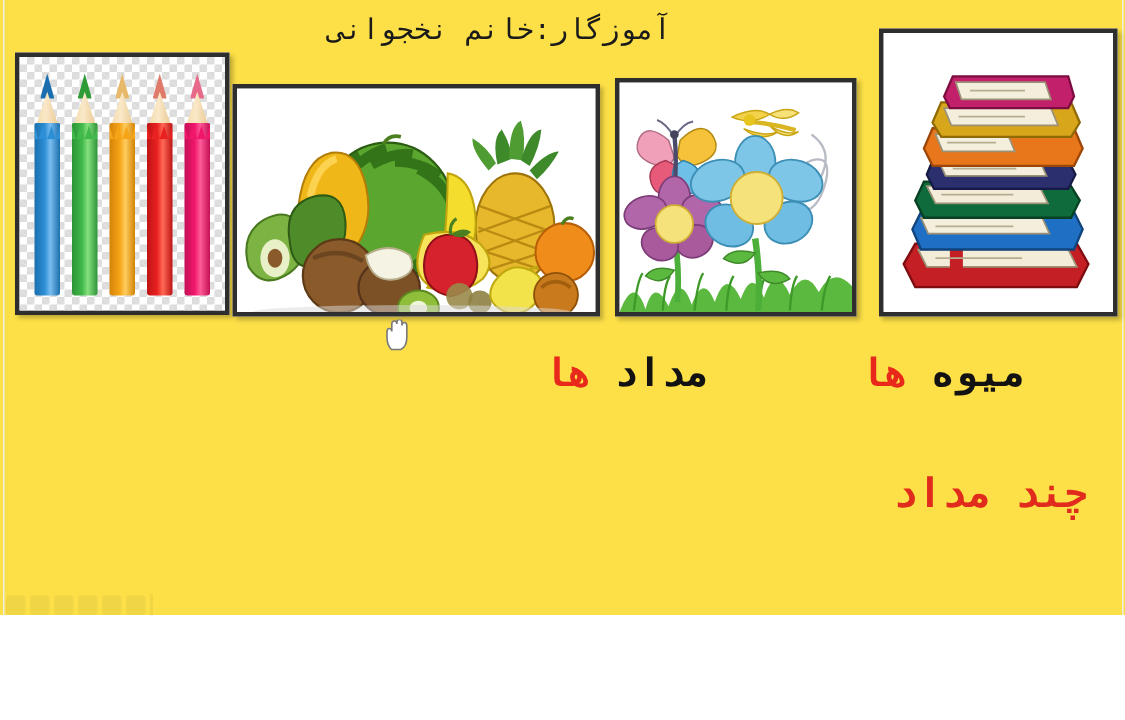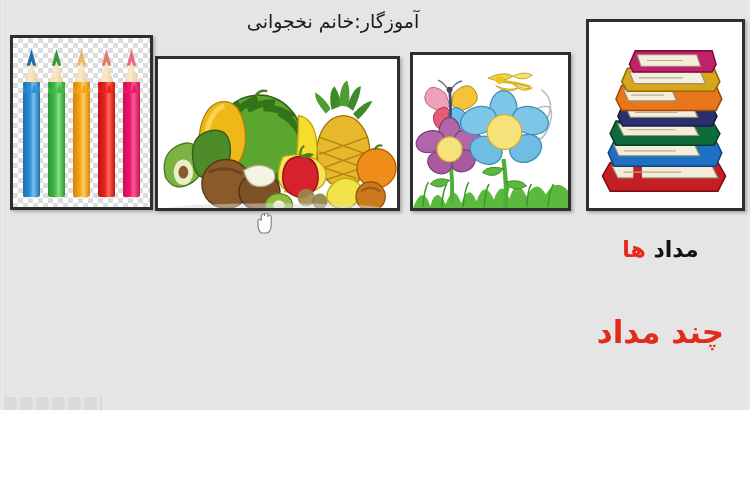--- a/index.html
+++ b/index.html
@@ -13,21 +13,22 @@
 
   body {
     background: #ffffff;
     font-family: "DejaVu Sans", "Liberation Sans", sans-serif;
     position: relative;
   }
 
   #slide {
     position: absolute;
     inset: 0;
-    background: #e5e5e5;
+    background: #fde047;
+    font-family: Liberation Mono, monospace;
   }
 
   
   .edge-left {
     position: absolute;
     left: 2px; top: 0; bottom: 0;
     width: 1px;
     background: #ececec;
   }
   .edge-right {
@@ -145,22 +146,22 @@
     font-size: 27px;
     line-height: 44px;
     font-weight: 700;
   }
   
   .cell.c-books   { width: 165px; }
   .cell.c-flowers { width: 163px; }
   .cell.c-fruits  { width: 243px; }
   .cell.c-pencils { width: 179px; }
 
-  #row-plural .cell { font-size: 22px; }
-  #row-quantity .cell { font-size: 31px; color: #e02b1d; }
+  #row-plural .cell { font-size: 26px; }
+  #row-quantity .cell { font-size: 27px; color: #e02b1d; }
 
   .root { color: #121212; }
   .suffix { color: #e8281a; }
 
   
   #ghost-toolbar {
     position: absolute;
     left: 4px;
     top: 396px;
     display: flex;
@@ -396,20 +397,23 @@
 
       <g>
         <path d="M42 44 l6 -14 l80 0 l4 14 l-4 8 l-82 0 z" fill="#c2206b" stroke="#7d0c41" stroke-width="1.6"></path>
         <path d="M50 34 l62 0 l4 12 l-62 0 z" fill="#f4eedd" stroke="#9a9176" stroke-width="1.2"></path>
         <path d="M60 40 l38 0" stroke="#b6ac90" stroke-width="1.2"></path>
       </g>
     </svg>
   </div>
 
   <div class="wordrow" id="row-plural">
+    <div class="cell c-fruits">
+      <span class="root">میوه</span> <span class="suffix">ها</span>
+    </div>
     <div class="cell c-pencils">
       <span class="root">مداد</span> <span class="suffix">ها</span>
     </div>
   </div>
 
   <div class="wordrow" id="row-quantity">
     <div class="cell c-pencils">چند مداد</div>
   </div>
 
   <div id="ghost-toolbar">

